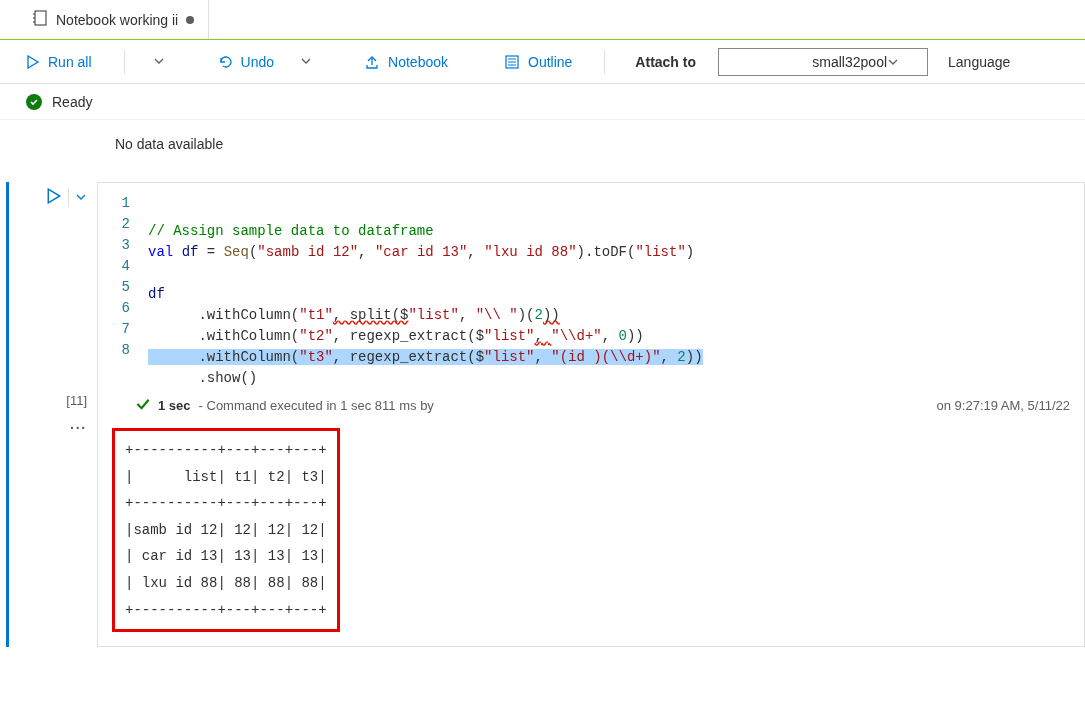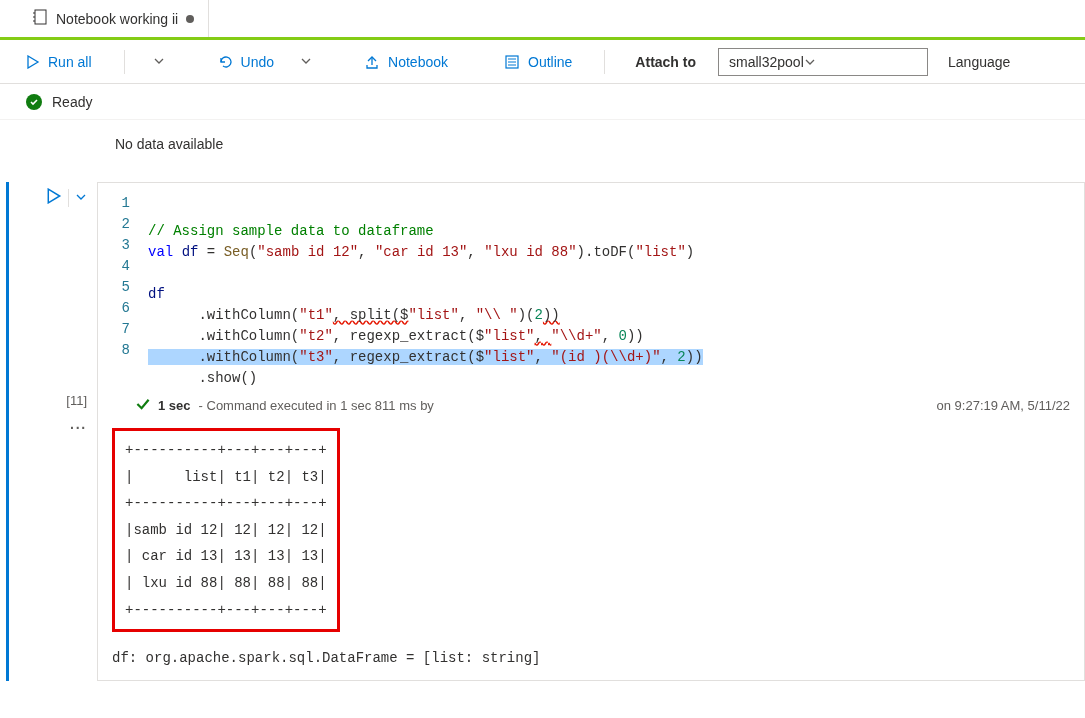--- a/index.html
+++ b/index.html
@@ -1,27 +1,27 @@
 <!DOCTYPE html>
 <html><head>
 <meta charset="utf-8">
 <style>
   * { box-sizing: border-box; }
   html, body { margin: 0; padding: 0; font-family: "Segoe UI", -apple-system, sans-serif; font-size: 14px; color: #323130; background: #fff; width: 1085px; }
-  .tab-bar { display: flex; align-items: center; border-bottom: 3px solid #84cc16; height: 40px; padding-left: 18px; }
+  .tab-bar { display: flex; align-items: center; border-bottom: 1px solid #84cc16; height: 40px; padding-left: 18px; }
   .tab { display: flex; align-items: center; gap: 8px; padding: 0 14px; height: 100%; border-right: 1px solid #e1dfdd; }
   .notebook-icon { width: 16px; height: 16px; }
   .tab-dirty { width: 8px; height: 8px; border-radius: 50%; background: #605e5c; display: inline-block; }
   .toolbar { display: flex; align-items: center; gap: 14px; height: 44px; padding: 0 18px; border-bottom: 1px solid #e1dfdd; }
   .tb-btn { display: flex; align-items: center; gap: 8px; padding: 4px 8px; cursor: pointer; color: #0078d4; background: transparent; border: none; font-size: 14px; }
   .tb-sep { height: 44px; width: 0; margin: 0 6px; }
   .tb-divider { width: 1px; height: 24px; background: #e1dfdd; margin: 0 10px; }
   .chevron-btn { padding: 4px 4px; cursor: pointer; color: #323130; }
   .tb-label { color: #323130; margin-left: 6px; margin-right: 8px; }
-  .tb-select { height: 28px; border: 1px solid #8a8886; padding: 0 28px 0 10px; min-width: 180px; background: #fff; display: flex; align-items: center; justify-content: flex-start; cursor: pointer; }
+  .tb-select { height: 28px; border: 1px solid #8a8886; padding: 0 28px 0 10px; min-width: 180px; background: #fff; display: flex; align-items: center; justify-content: flex-end; cursor: pointer; }
   .status-row { display: flex; align-items: center; gap: 10px; height: 36px; padding: 0 26px; border-bottom: 1px solid #f3f2f1; }
   .status-ok { width: 16px; height: 16px; border-radius: 50%; background: #107c10; display: inline-flex; align-items: center; justify-content: center; }
   .status-ok svg { width: 10px; height: 10px; }
   .content { padding: 6px 0 20px 0; }
   .msg-nodata { padding: 10px 0 30px 115px; color: #323130; }
   .cell-area { display: flex; border-left: 3px solid #0078d4; margin-left: 6px; padding-left: 0; }
   .gutter { width: 88px; display: flex; flex-direction: column; align-items: flex-end; padding: 6px 10px 0 0; gap: 6px; }
   .play-row { display: flex; align-items: center; gap: 2px; color: #0078d4; }
   .cell-num { color: #605e5c; font-size: 13px; margin-top: 180px; }
   .more-icon { color: #605e5c; font-weight: bold; letter-spacing: 1px; margin-top: 6px; }
@@ -184,16 +184,15 @@
       </div>
 
       <div class="output-block">+----------+---+---+---+
 |      list| t1| t2| t3|
 +----------+---+---+---+
 |samb id 12| 12| 12| 12|
 | car id 13| 13| 13| 13|
 | lxu id 88| 88| 88| 88|
 +----------+---+---+---+</div>
 
-      <div class="df-type">df: org.apache.spark.sql.DataFrame = [list: string]</div>
     </div>
   </div>
 </div>
 
 </body></html>

